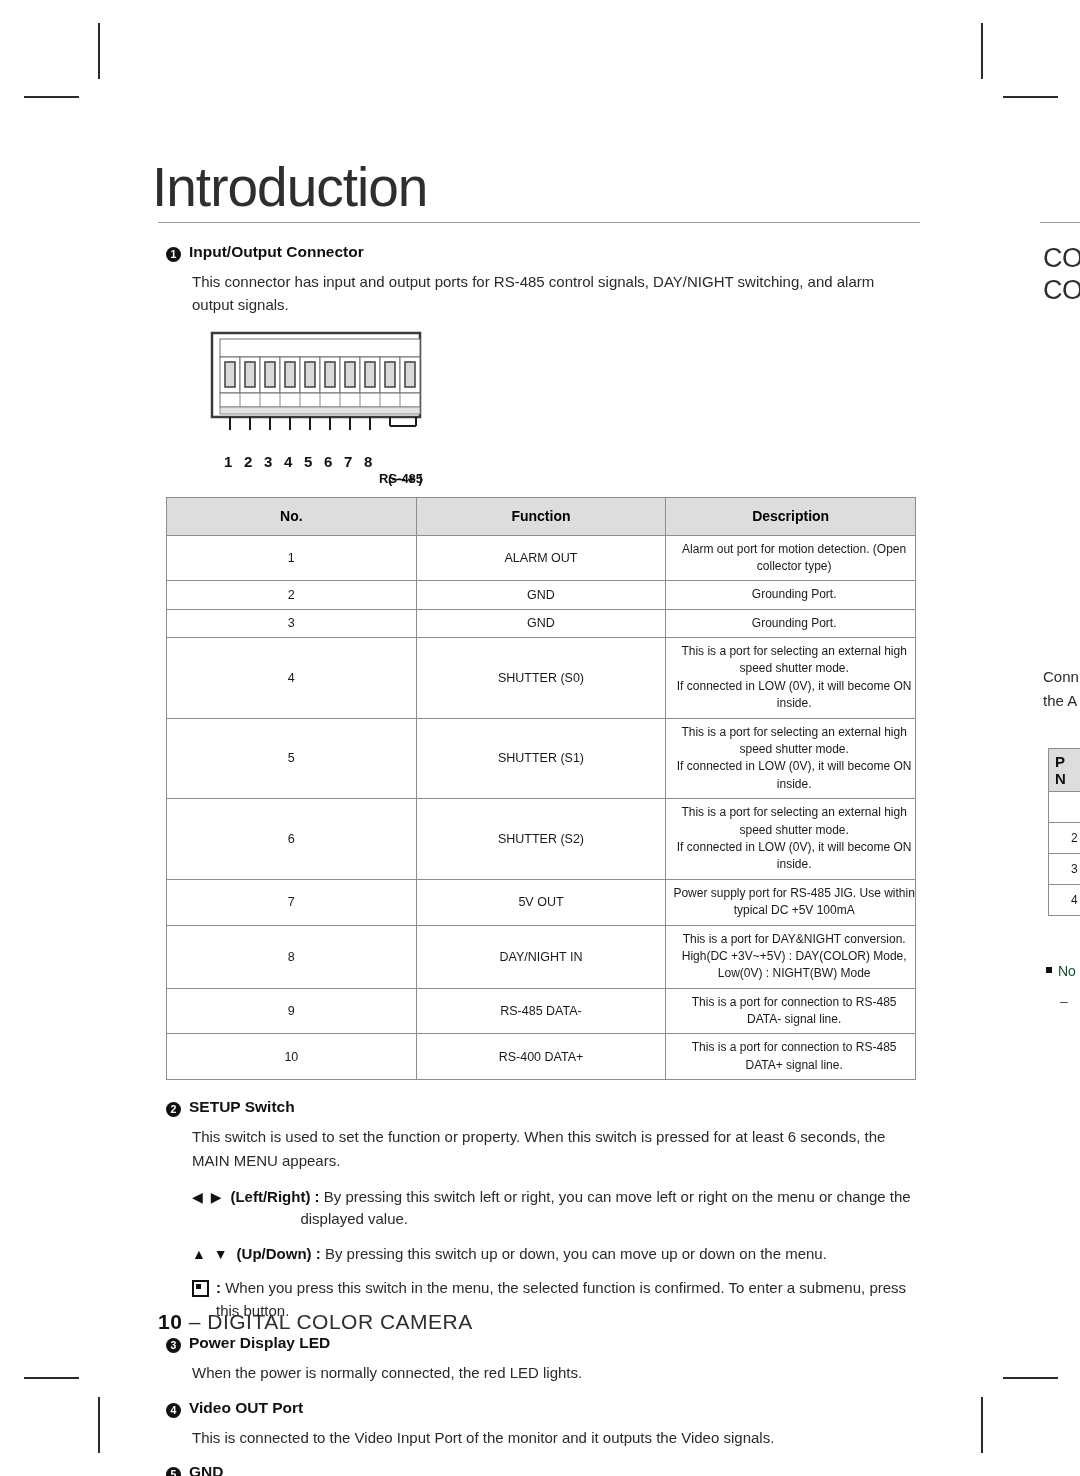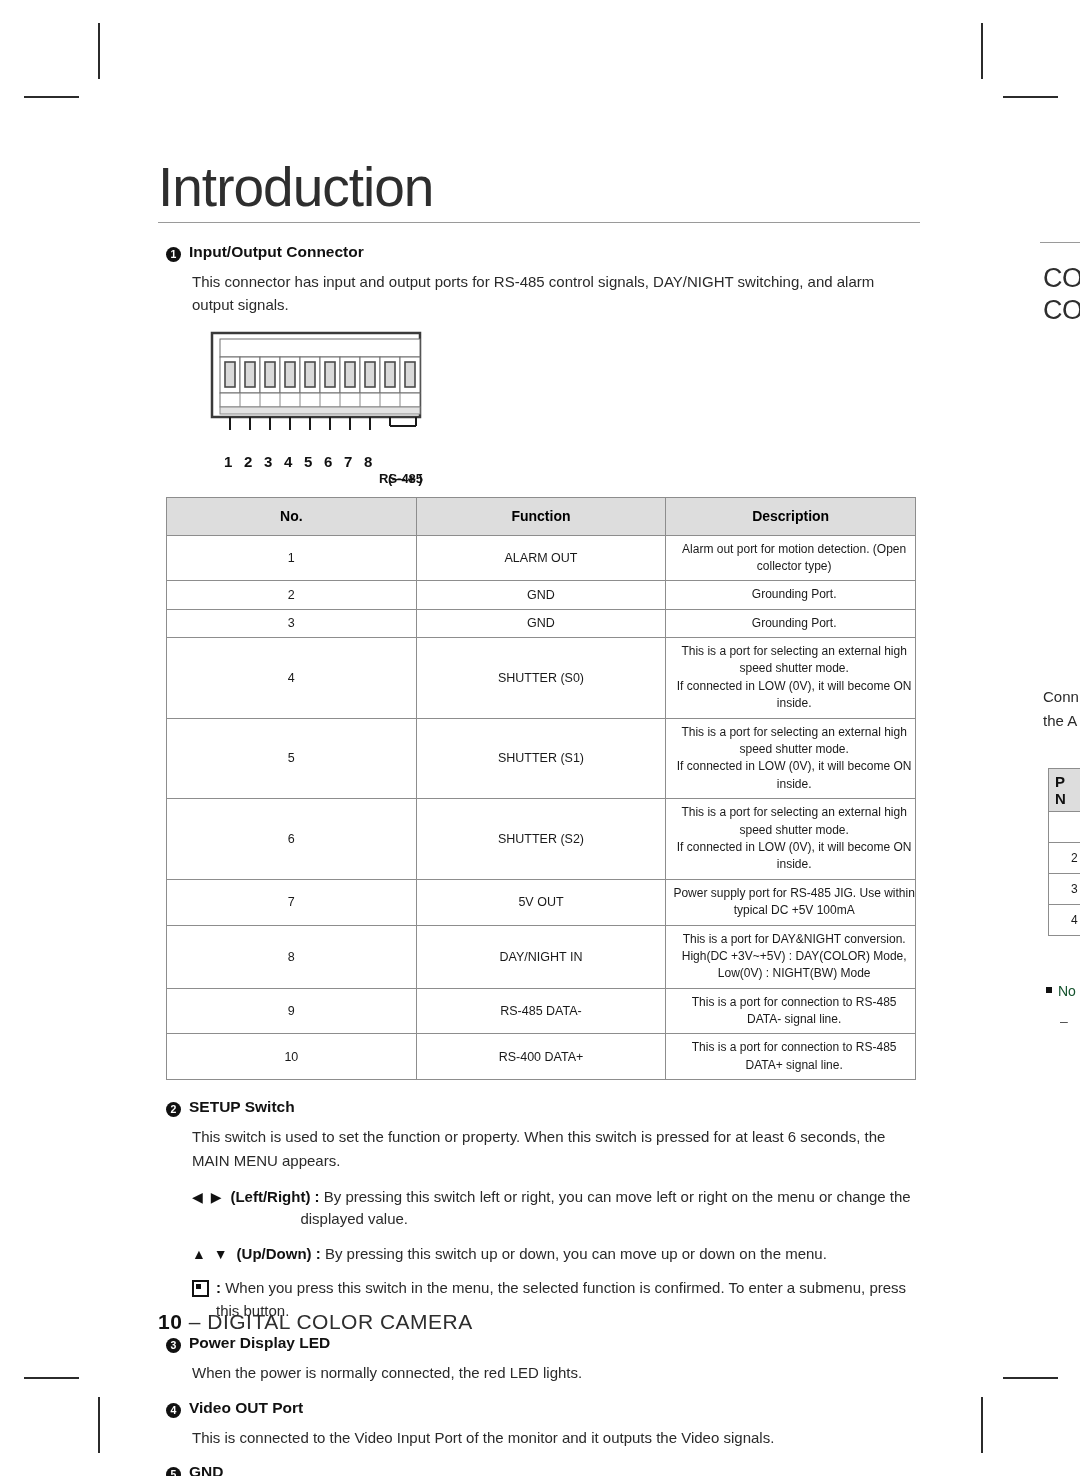--- a/index.html
+++ b/index.html
@@ -23,21 +23,21 @@
   .crop {
     position: absolute;
     background: #2b2b2b;
   }
   .crop.v { width: 2px; }
   .crop.h { height: 2px; }
 
   
   .page-title {
     position: absolute;
-    left: 158px;
+    left: 152px;
     top: 160px;
     font-size: 55px;
     font-weight: 300;
     letter-spacing: -1px;
     color: #2e2e2e;
     line-height: 1;
   }
   .title-rule {
     position: absolute;
     left: 158px;
@@ -185,21 +185,20 @@
   .footer .pg { font-weight: bold; color: #111; }
 
   
   .facing {
     position: absolute;
     left: 1040px;
     top: 0;
     width: 40px;
     height: 1247px;
     overflow: hidden;
-    margin-top: 20px;
   }
   .facing .f-rule {
     position: absolute;
     left: 0; width: 60px; height: 1px;
     background: #9a9a9a;
   }
   .facing .f-title {
     position: absolute;
     left: 3px;
     font-size: 27px;

